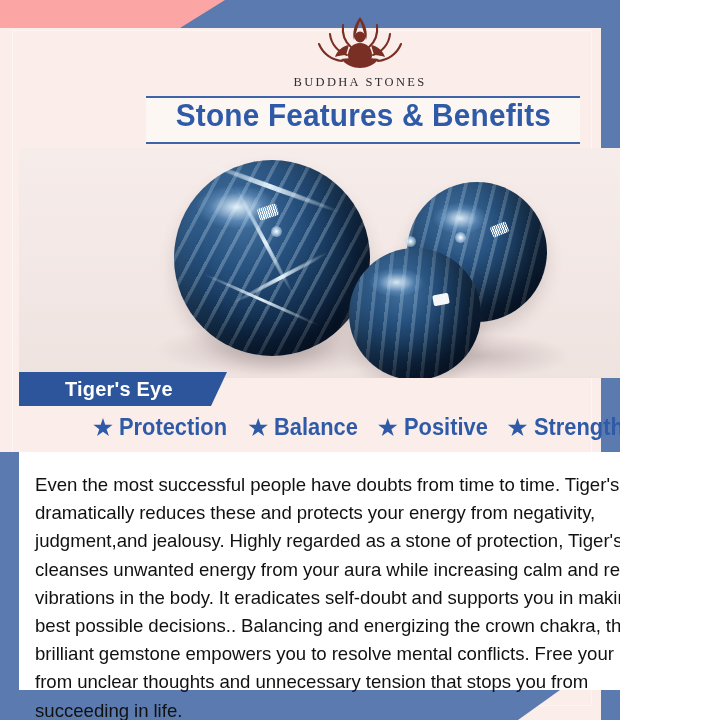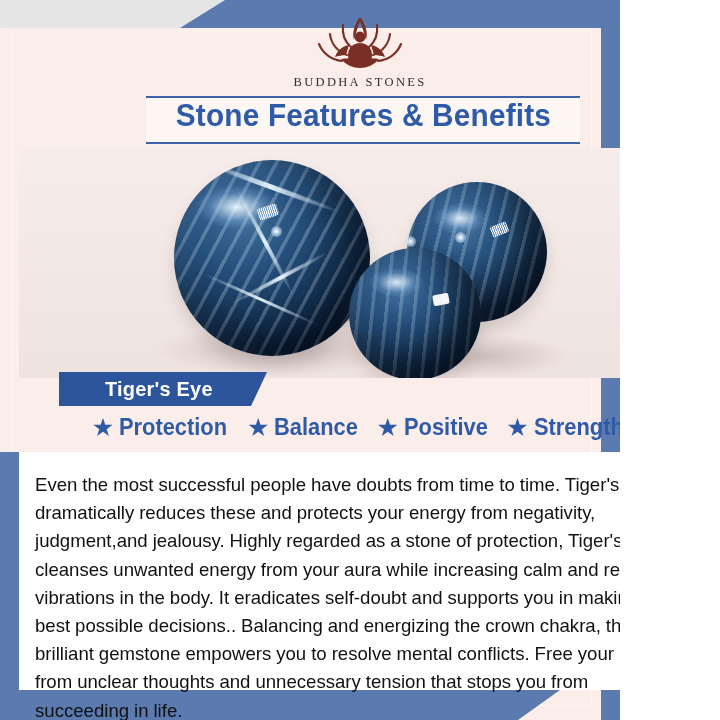--- a/index.html
+++ b/index.html
@@ -10,21 +10,21 @@
   }
   body {
     font-family: "Liberation Sans", sans-serif;
   }
 
   #page {
     position: relative;
     width: 620px;
     height: 720px;
     overflow: hidden;
-    background: #e5e5e5;
+    background: #fca5a5;
   }
 
   
   .blue-band-top {
     position: absolute;
     top: 0;
     left: 180px;
     width: 540px;
     height: 28px;
     background: #5b7ab0;
@@ -248,21 +248,20 @@
     position: absolute;
     left: 19px;
     top: 372px;
     width: 208px;
     height: 34px;
     background: #2d559c;
     clip-path: polygon(0 0, 100% 0, calc(100% - 16px) 100%, 0 100%);
     display: flex;
     align-items: center;
     z-index: 7;
-    margin-left: 40px;
   }
   .name-tag-text {
     color: #ffffff;
     font-size: 20px;
     font-weight: bold;
     padding-left: 46px;
     letter-spacing: 0.2px;
     white-space: nowrap;
   }
 

